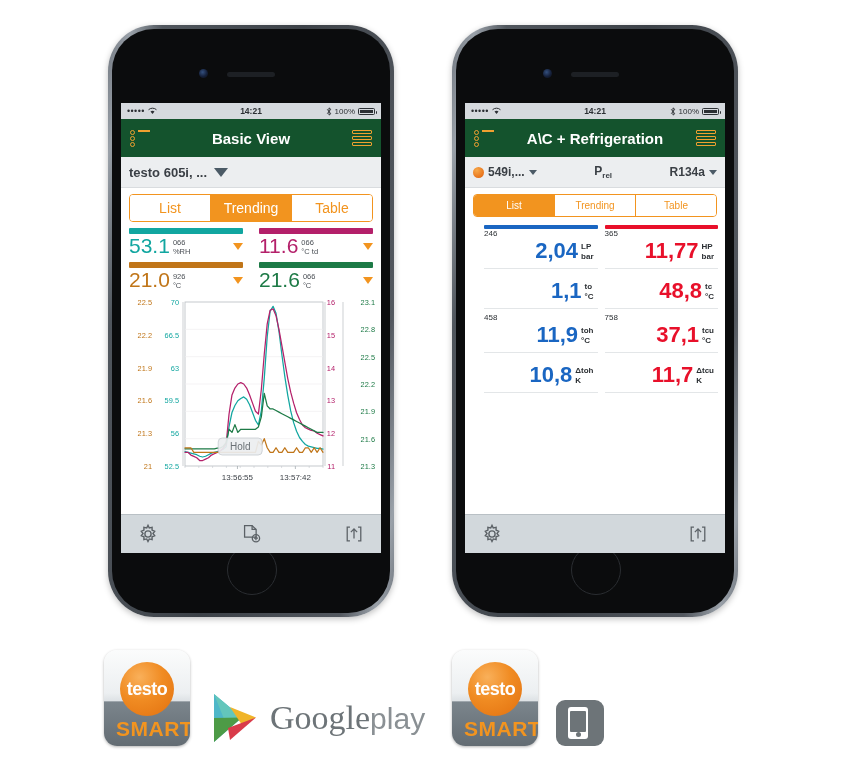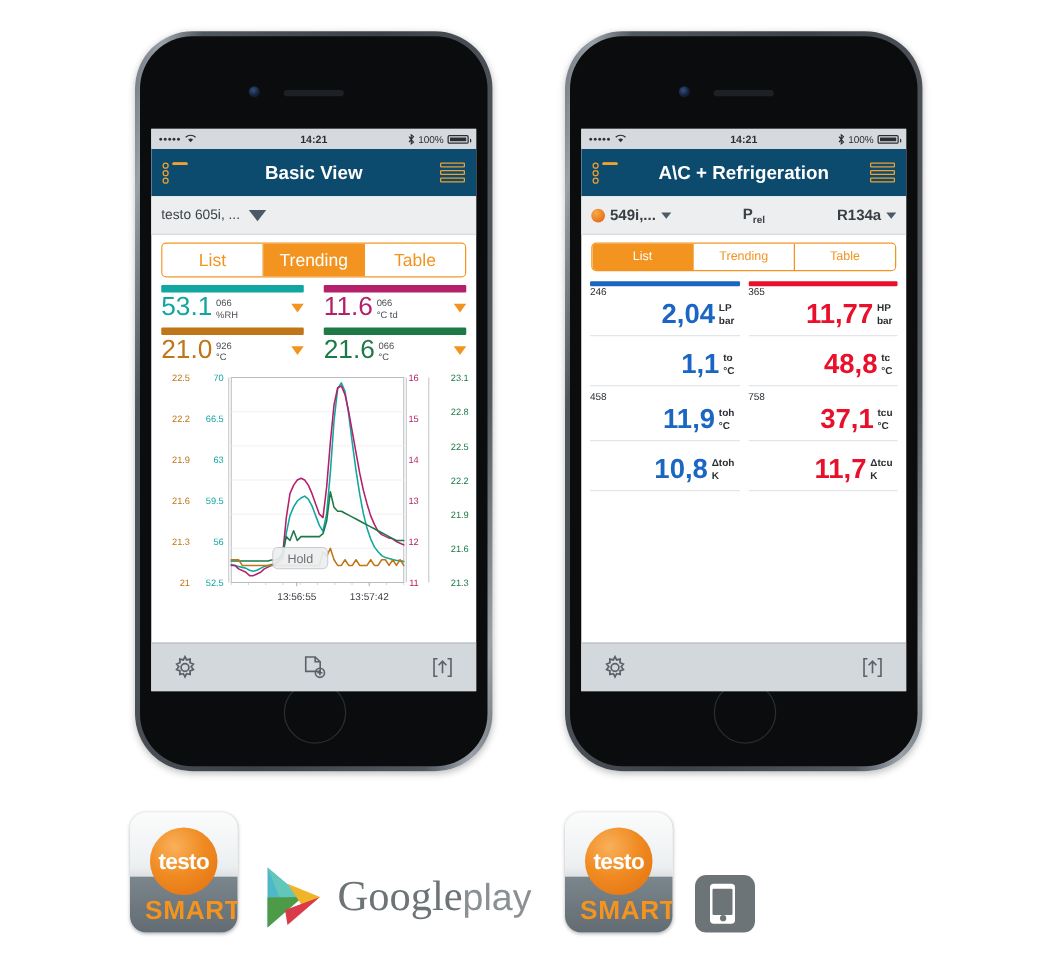--- a/index.html
+++ b/index.html
@@ -69,21 +69,21 @@
     position:relative;box-sizing:border-box;
   }
   .battery:after{
     content:"";position:absolute;right:-3px;top:2px;
     width:1.5px;height:3px;background:#2b2f33;border-radius:0 1px 1px 0;
   }
   .battery i{position:absolute;left:1px;top:1px;bottom:1px;right:1px;background:#2b2f33;}
 
   
   .appbar{
-    height:38px;background:#0c4a6e;
+    height:38px;background:#14532d;
     display:flex;align-items:center;justify-content:space-between;
     padding:0 9px;
   }
   .appbar-title{
     color:#ffffff;font-size:15px;font-weight:bold;
     flex:1;text-align:center;
   }
   .ic-list{width:20px;height:16px;position:relative;}
   .ic-list span{position:absolute;left:8px;height:2px;background:#f0a030;border-radius:1px;width:12px;}
   .ic-list span:nth-child(1){top:1px;}
@@ -99,22 +99,23 @@
     border:1px solid #f0a030;box-sizing:border-box;border-radius:1px;
   }
   .ic-burger span:nth-child(1){top:0;}
   .ic-burger span:nth-child(2){top:6px;}
   .ic-burger span:nth-child(3){top:12px;}
 
   
   .subbar{
     height:30px;background:#eceef0;
     display:flex;align-items:center;
-    padding:0 8px;font-size:11px;color:#3a3f45;
+    padding:0 8px;font-size:13px;color:#3a3f45;
     border-bottom:1px solid #d9dcdf;
+    font-weight:bold;
   }
   .subbar.left-phone{justify-content:flex-start;gap:7px;}
   .subbar.right-phone{justify-content:space-between;font-size:12px;font-weight:bold;}
   .caret{
     width:0;height:0;
     border-left:7px solid transparent;border-right:7px solid transparent;
     border-top:9px solid #4b5a66;
   }
   .caret.sm{
     border-left-width:4px;border-right-width:4px;border-top-width:5px;
@@ -168,21 +169,21 @@
     position:absolute;left:0;right:0;bottom:0;height:38px;
     background:#d2d8dc;border-top:1px solid #b9c0c5;
     display:flex;align-items:center;
   }
   .toolbar .slot{flex:1;display:flex;align-items:center;justify-content:center;}
   .toolbar .slot.l{justify-content:flex-start;padding-left:16px;}
   .toolbar .slot.r{justify-content:flex-end;padding-right:16px;}
 
   
   .r-readings{padding:6px 7px 0 7px;}
-  .r-row{display:flex;gap:7px;}
+  .r-row{display:flex;gap:7px;margin-left:12px;}
   .r-cell{
     flex:1;position:relative;padding-top:2px;
     border-bottom:1px solid #e3e6e8;
     padding-bottom:2px;margin-bottom:3px;
   }
   .r-cell .topbar{height:4px;border-radius:1px;margin-bottom:1px;}
   .r-cell .serial{font-size:8px;color:#2b2f33;line-height:1;margin-bottom:1px;}
   .r-cell .body{display:flex;align-items:flex-start;justify-content:flex-end;gap:3px;padding-right:4px;min-height:27px;}
   .r-cell .val{font-size:22px;font-weight:bold;line-height:1.05;}
   .r-cell .units{font-size:8px;font-weight:bold;line-height:1.2;padding-top:3px;color:#2b2f33;}

